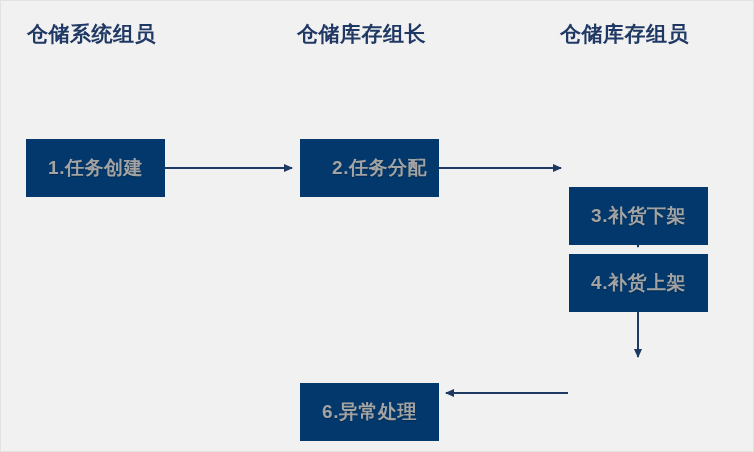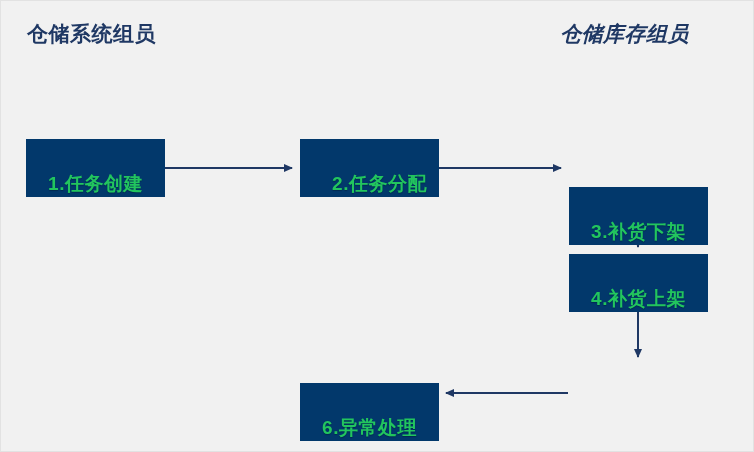--- a/index.html
+++ b/index.html
@@ -24,25 +24,25 @@
     color: #1f3864;
     letter-spacing: 0.5px;
     white-space: nowrap;
     line-height: 1;
   }
   .node {
     position: absolute;
     width: 139px;
     height: 58px;
     background: #02386b;
-    color: #22c55e;
+    color: #a3a3a3;
     font-size: 19px;
     font-weight: bold;
     display: flex;
-    align-items: flex-end;
+    align-items: center;
     justify-content: center;
     letter-spacing: 0.5px;
     white-space: nowrap;
     box-sizing: border-box;
   }
   .node-label {
     display: block;
     text-shadow: 0 1px 1px rgba(0,0,0,0.25);
   }
   svg.edges {
@@ -53,21 +53,22 @@
     height: 452px;
     pointer-events: none;
   }
 </style>
 </head>
 <body>
 
 <div id="canvas">
 
   <div class="lane-header" style="left:26px; top:22px;">仓储系统组员</div>
-  <div class="lane-header" style="left:559px; top:22px;font-style:italic;">仓储库存组员</div>
+  <div class="lane-header" style="left:296px; top:22px;">仓储库存组长</div>
+  <div class="lane-header" style="left:559px; top:22px;">仓储库存组员</div>
 
   <svg class="edges" viewBox="0 0 754 452">
     <defs>
       <marker id="arrow-r" markerWidth="9" markerHeight="9" refX="8" refY="4.5" orient="auto" markerUnits="userSpaceOnUse">
         <path d="M0,0.5 L9,4.5 L0,8.5 z" fill="#1f3864"></path>
       </marker>
     </defs>
 
     <g>
       <line x1="164" y1="167" x2="291" y2="167" stroke="#1f3864" stroke-width="2" marker-end="url(#arrow-r)"></line>

